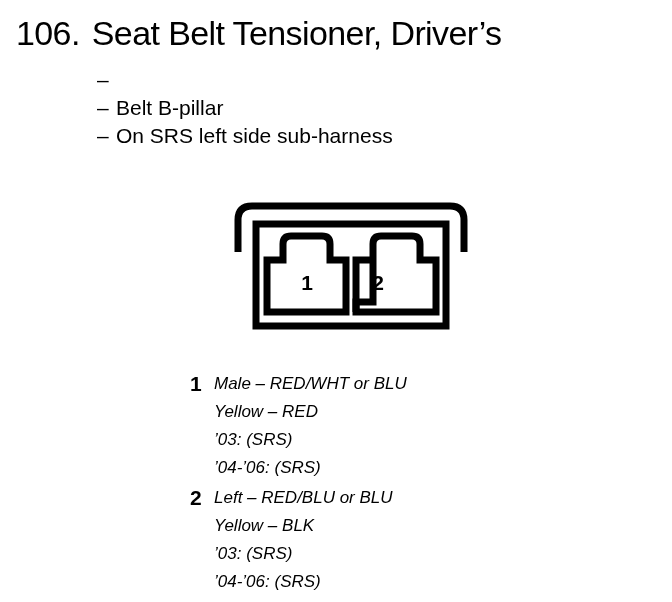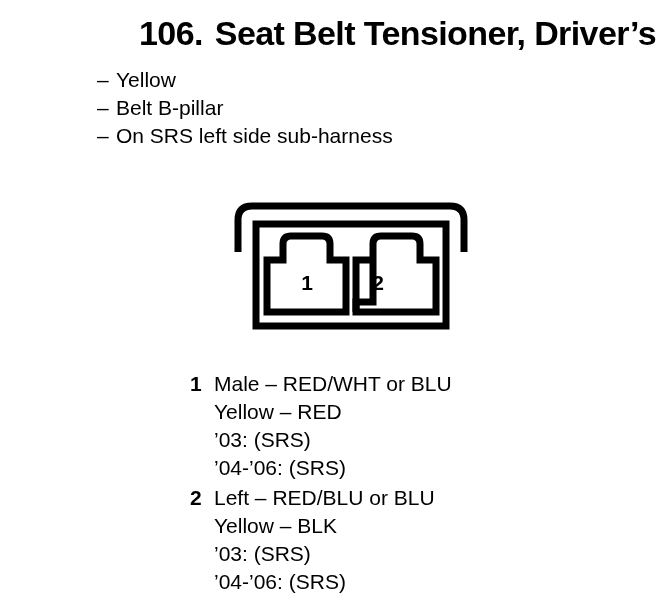--- a/index.html
+++ b/index.html
@@ -18,25 +18,24 @@
     -webkit-font-smoothing: none;
   }
 
   
   #header-title {
     position: absolute;
     left: 16px;
     top: 14px;
     width: 640px;
     font-size: 34px;
-    font-weight: bold;
+    font-weight: normal;
     letter-spacing: -0.6px;
     white-space: nowrap;
     line-height: 38px;
-    text-align: right;
   }
   #header-title .title-number {
     margin-right: 12px;
   }
 
   
   #attribute-list {
     position: absolute;
     left: 97px;
     top: 66px;
@@ -88,36 +87,36 @@
     flex: 0 0 24px;
     font-size: 21px;
     line-height: 28px;
     font-weight: bold;
     text-align: left;
   }
   .pin-entry-lines {
     flex: 1 1 auto;
   }
   .pin-entry-lines div {
-    font-size: 21px;
+    font-size: 17px;
     line-height: 28px;
     white-space: nowrap;
+    font-style: italic;
   }
 </style>
 </head>
 <body>
 
 <div id="header-title">
   <span class="title-number">106.</span><span class="title-text">Seat Belt Tensioner, Driver’s</span>
 </div>
 
 <div id="attribute-list">
   <div class="attr-row">
     <span class="attr-dash">–</span>
-    <span class="attr-text">Yellow</span>
   </div>
   <div class="attr-row">
     <span class="attr-dash">–</span>
     <span class="attr-text">Belt B-pillar</span>
   </div>
   <div class="attr-row">
     <span class="attr-dash">–</span>
     <span class="attr-text">On SRS left side sub-harness</span>
   </div>
 </div>

